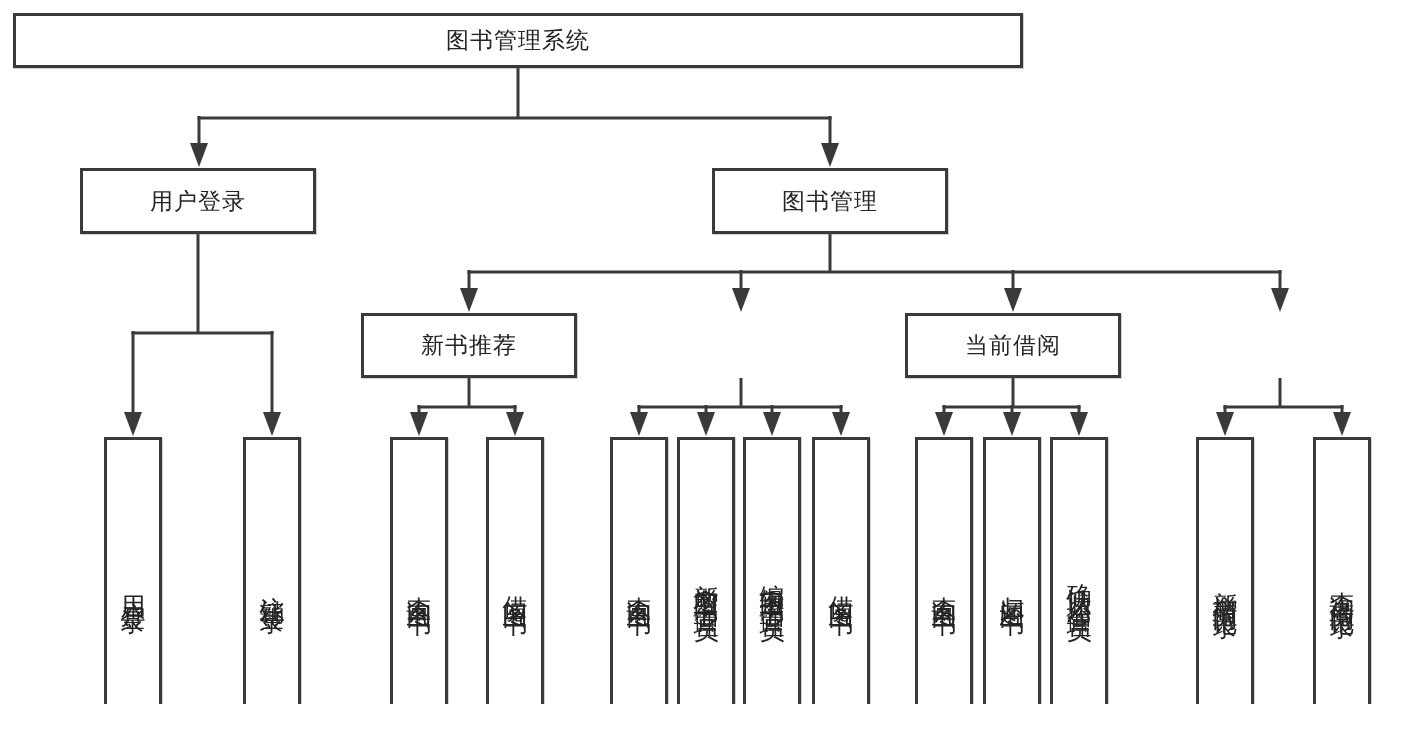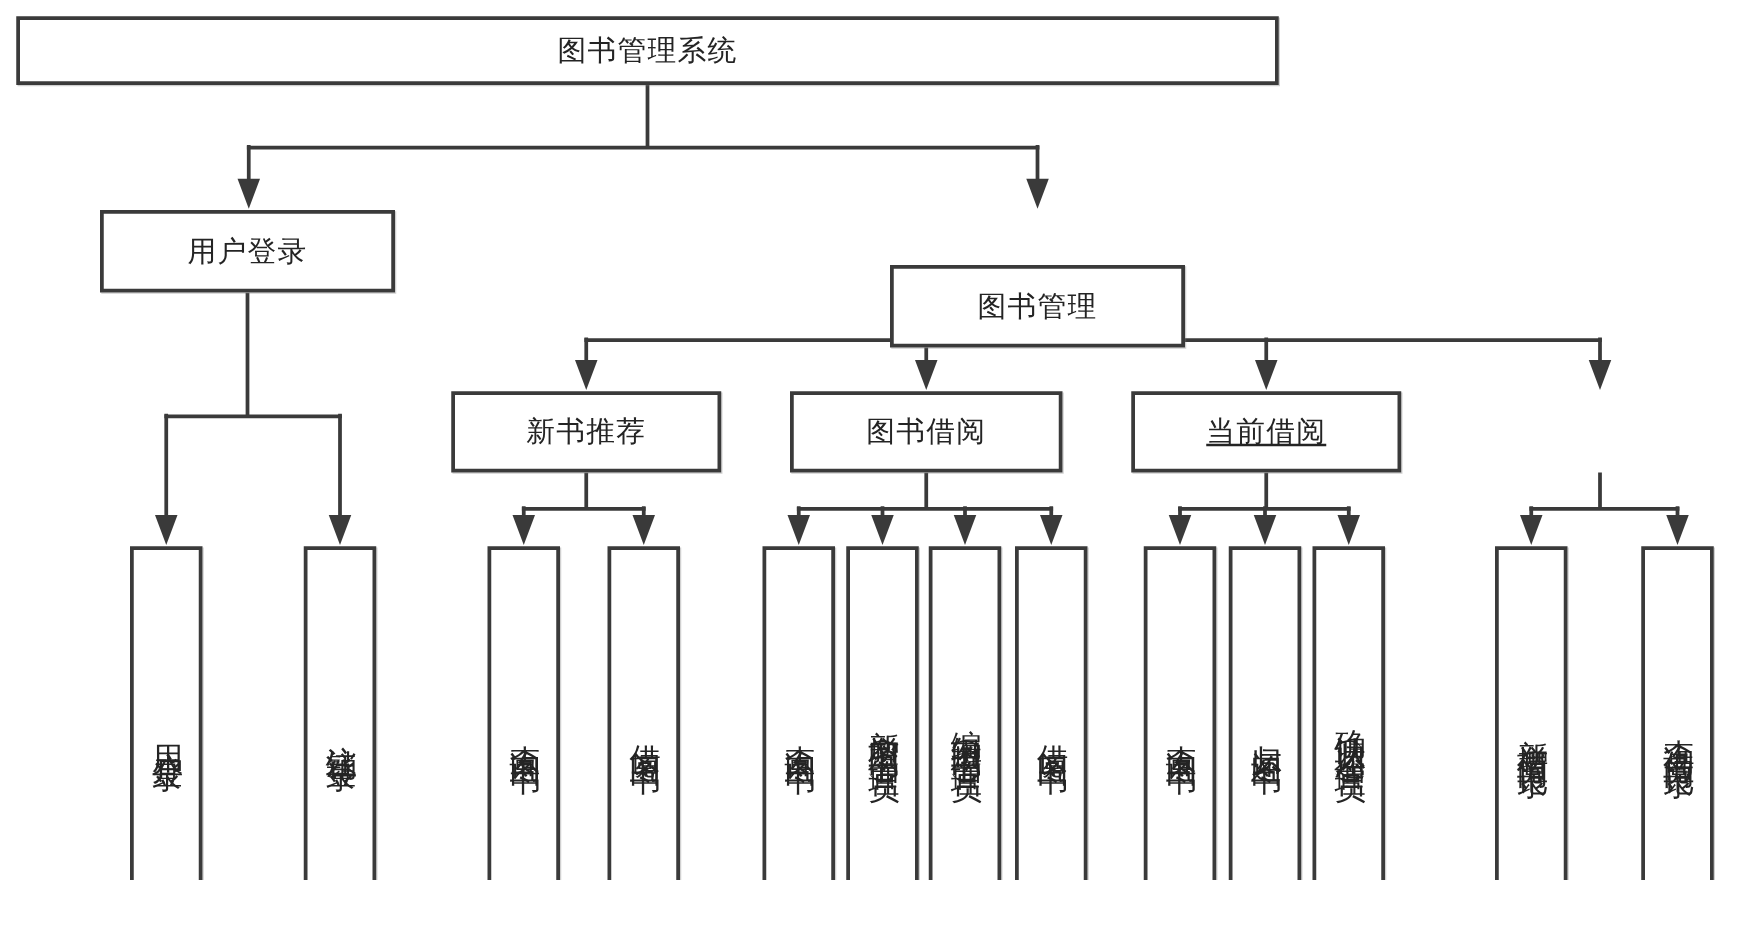--- a/index.html
+++ b/index.html
@@ -25,24 +25,24 @@
     display: flex;
     align-items: center;
     justify-content: center;
     color: #242424;
     z-index: 2;
     box-shadow: 1px 1px 0 rgba(120,120,120,0.35);
   }
   .hbox { font-size: 23px; letter-spacing: 1px; }
   .root-box  { left: 13px;  top: 13px;  width: 1010px; height: 55px; }
   .l2-a      { left: 80px;  top: 168px; width: 236px;  height: 66px; }
-  .l2-b      { left: 712px; top: 168px; width: 236px;  height: 66px; margin-top: 44px; }
+  .l2-b      { left: 712px; top: 168px; width: 236px;  height: 66px; }
   .l3-a      { left: 361px; top: 313px; width: 216px;  height: 65px; align-items: center; }
   .l3-b      { left: 632px; top: 313px; width: 218px;  height: 65px; }
-  .l3-c      { left: 905px; top: 313px; width: 216px;  height: 65px; text-decoration: underline; }
+  .l3-c      { left: 905px; top: 313px; width: 216px;  height: 65px; }
   .l3-d      { left: 1172px;top: 313px; width: 216px;  height: 65px; }
   .leaf {
     top: 437px;
     width: 58px;
     height: 298px;
     font-size: 25px;
   }
   .leaf span {
     writing-mode: vertical-rl;
     text-orientation: mixed;
@@ -146,23 +146,20 @@
   <div class="box hbox l2-a">
     <span>用户登录</span>
   </div>
   <div class="box hbox l2-b">
     <span>图书管理</span>
   </div>
 
   <div class="box hbox l3-a">
     <span>新书推荐</span>
   </div>
-  <div class="box hbox l3-b">
-    <span>图书借阅</span>
-  </div>
   <div class="box hbox l3-c">
     <span>当前借阅</span>
   </div>
 
   <div class="box leaf" style="left:104px">
     <span>用户登录</span>
   </div>
   <div class="box leaf" style="left:243px">
     <span>注销登录</span>
   </div>

